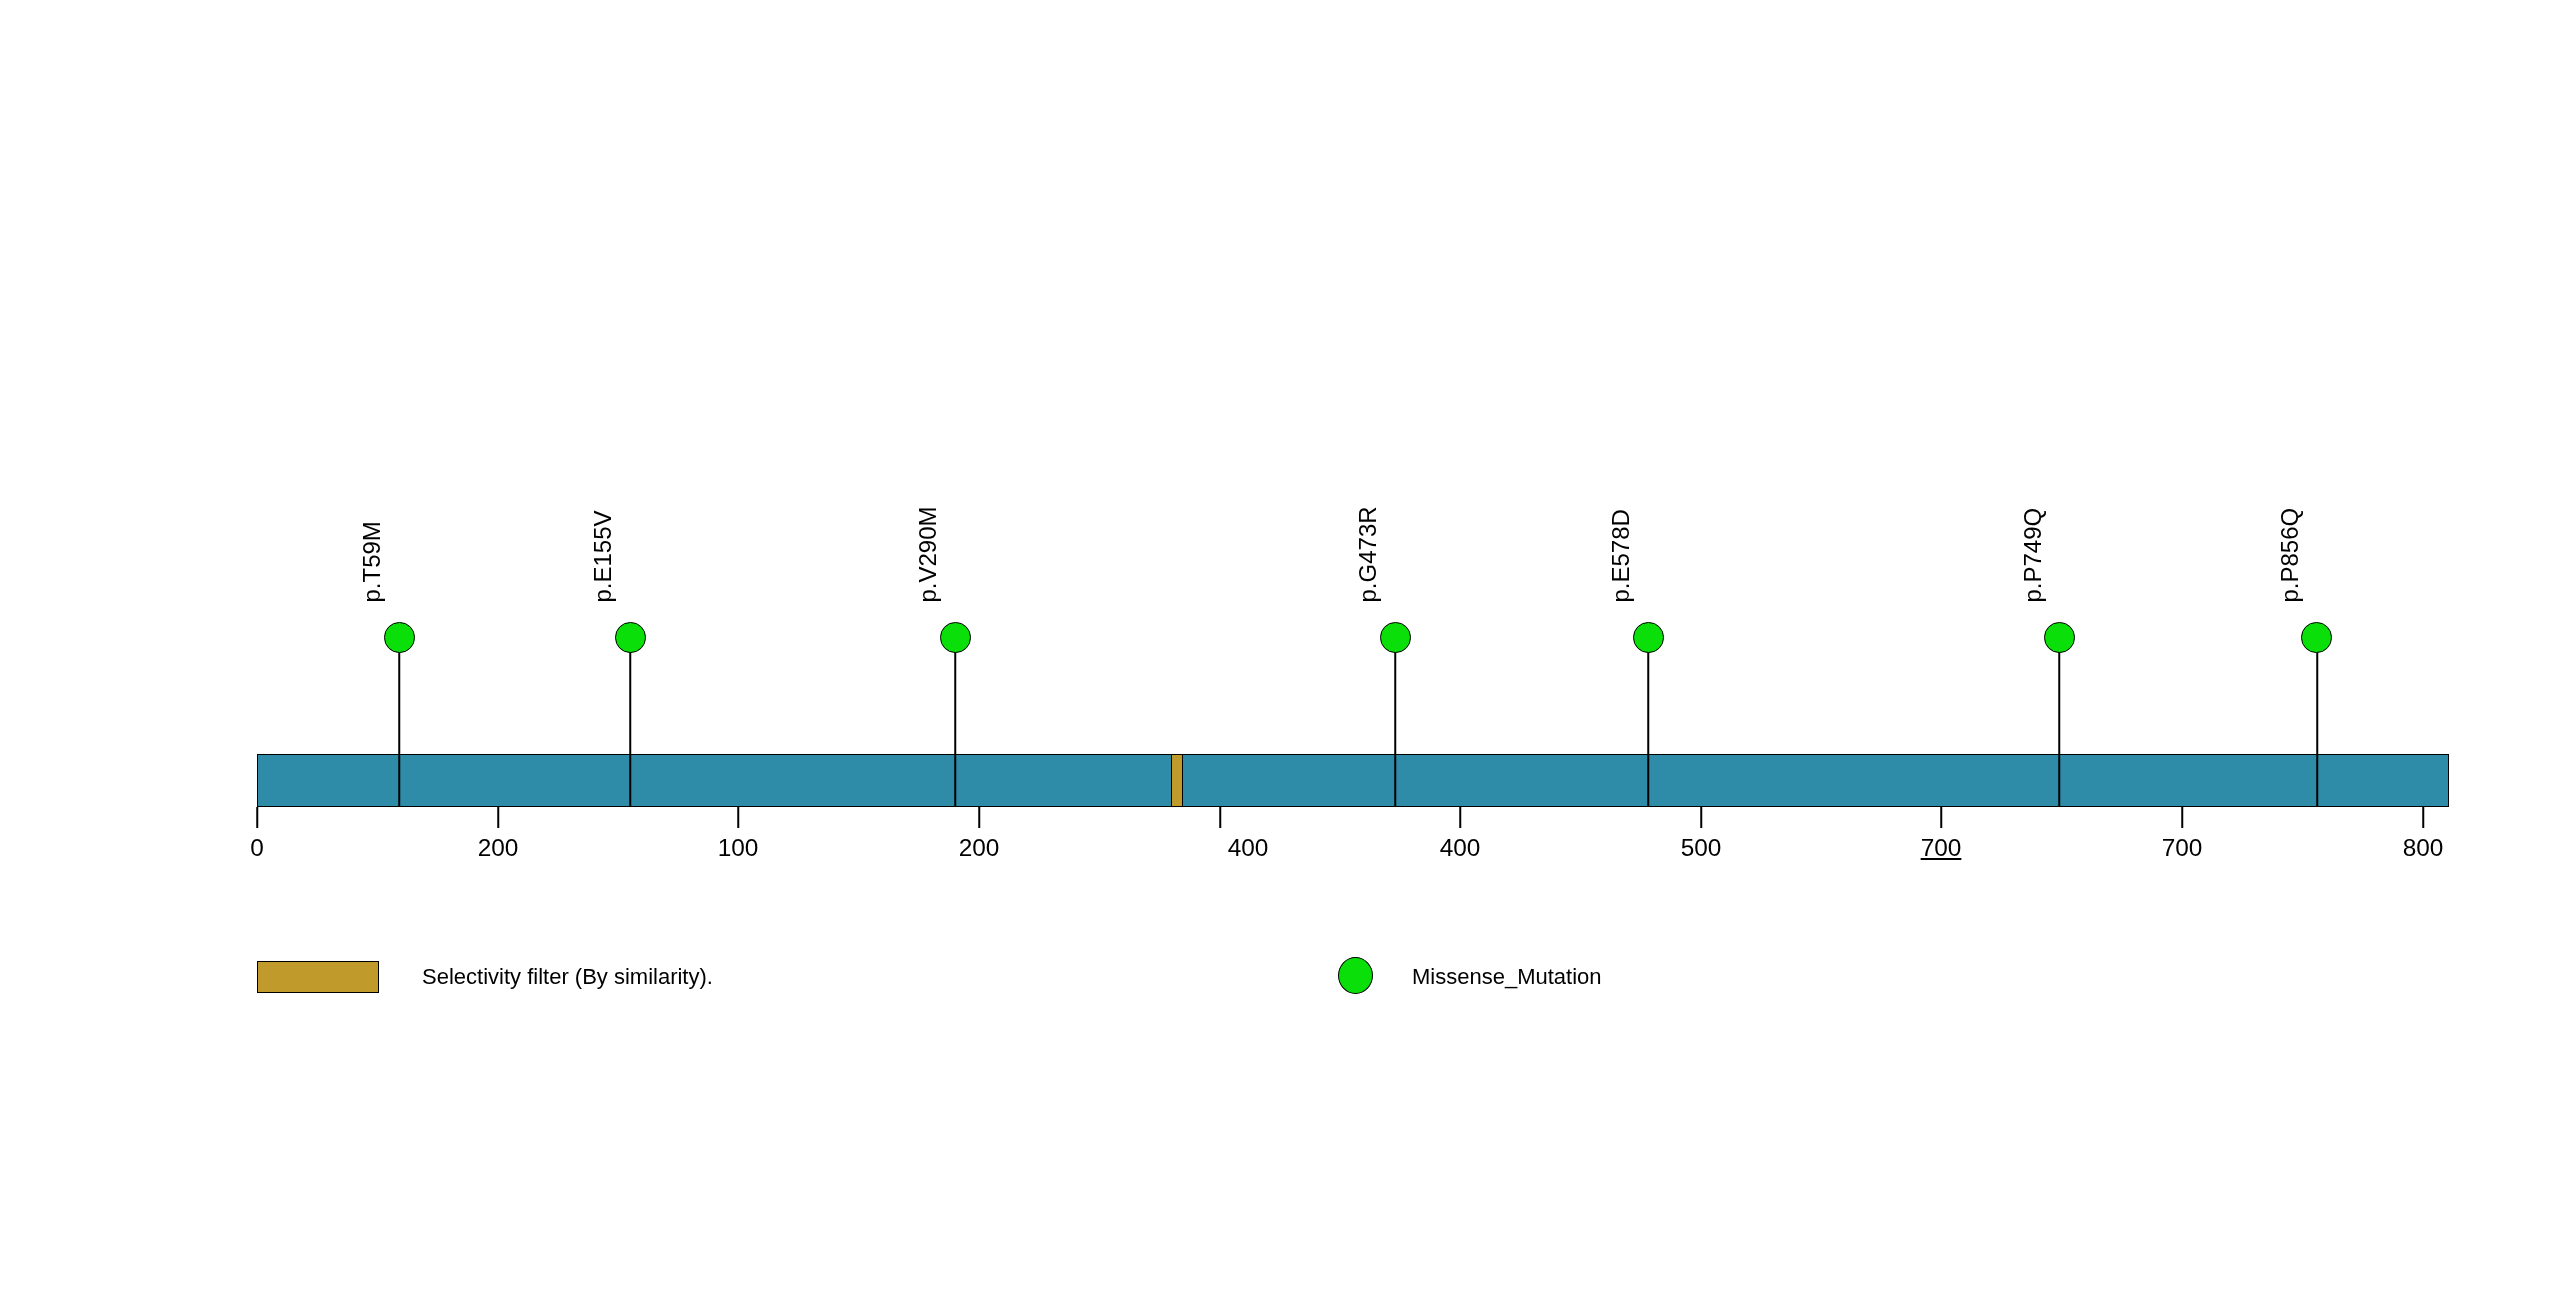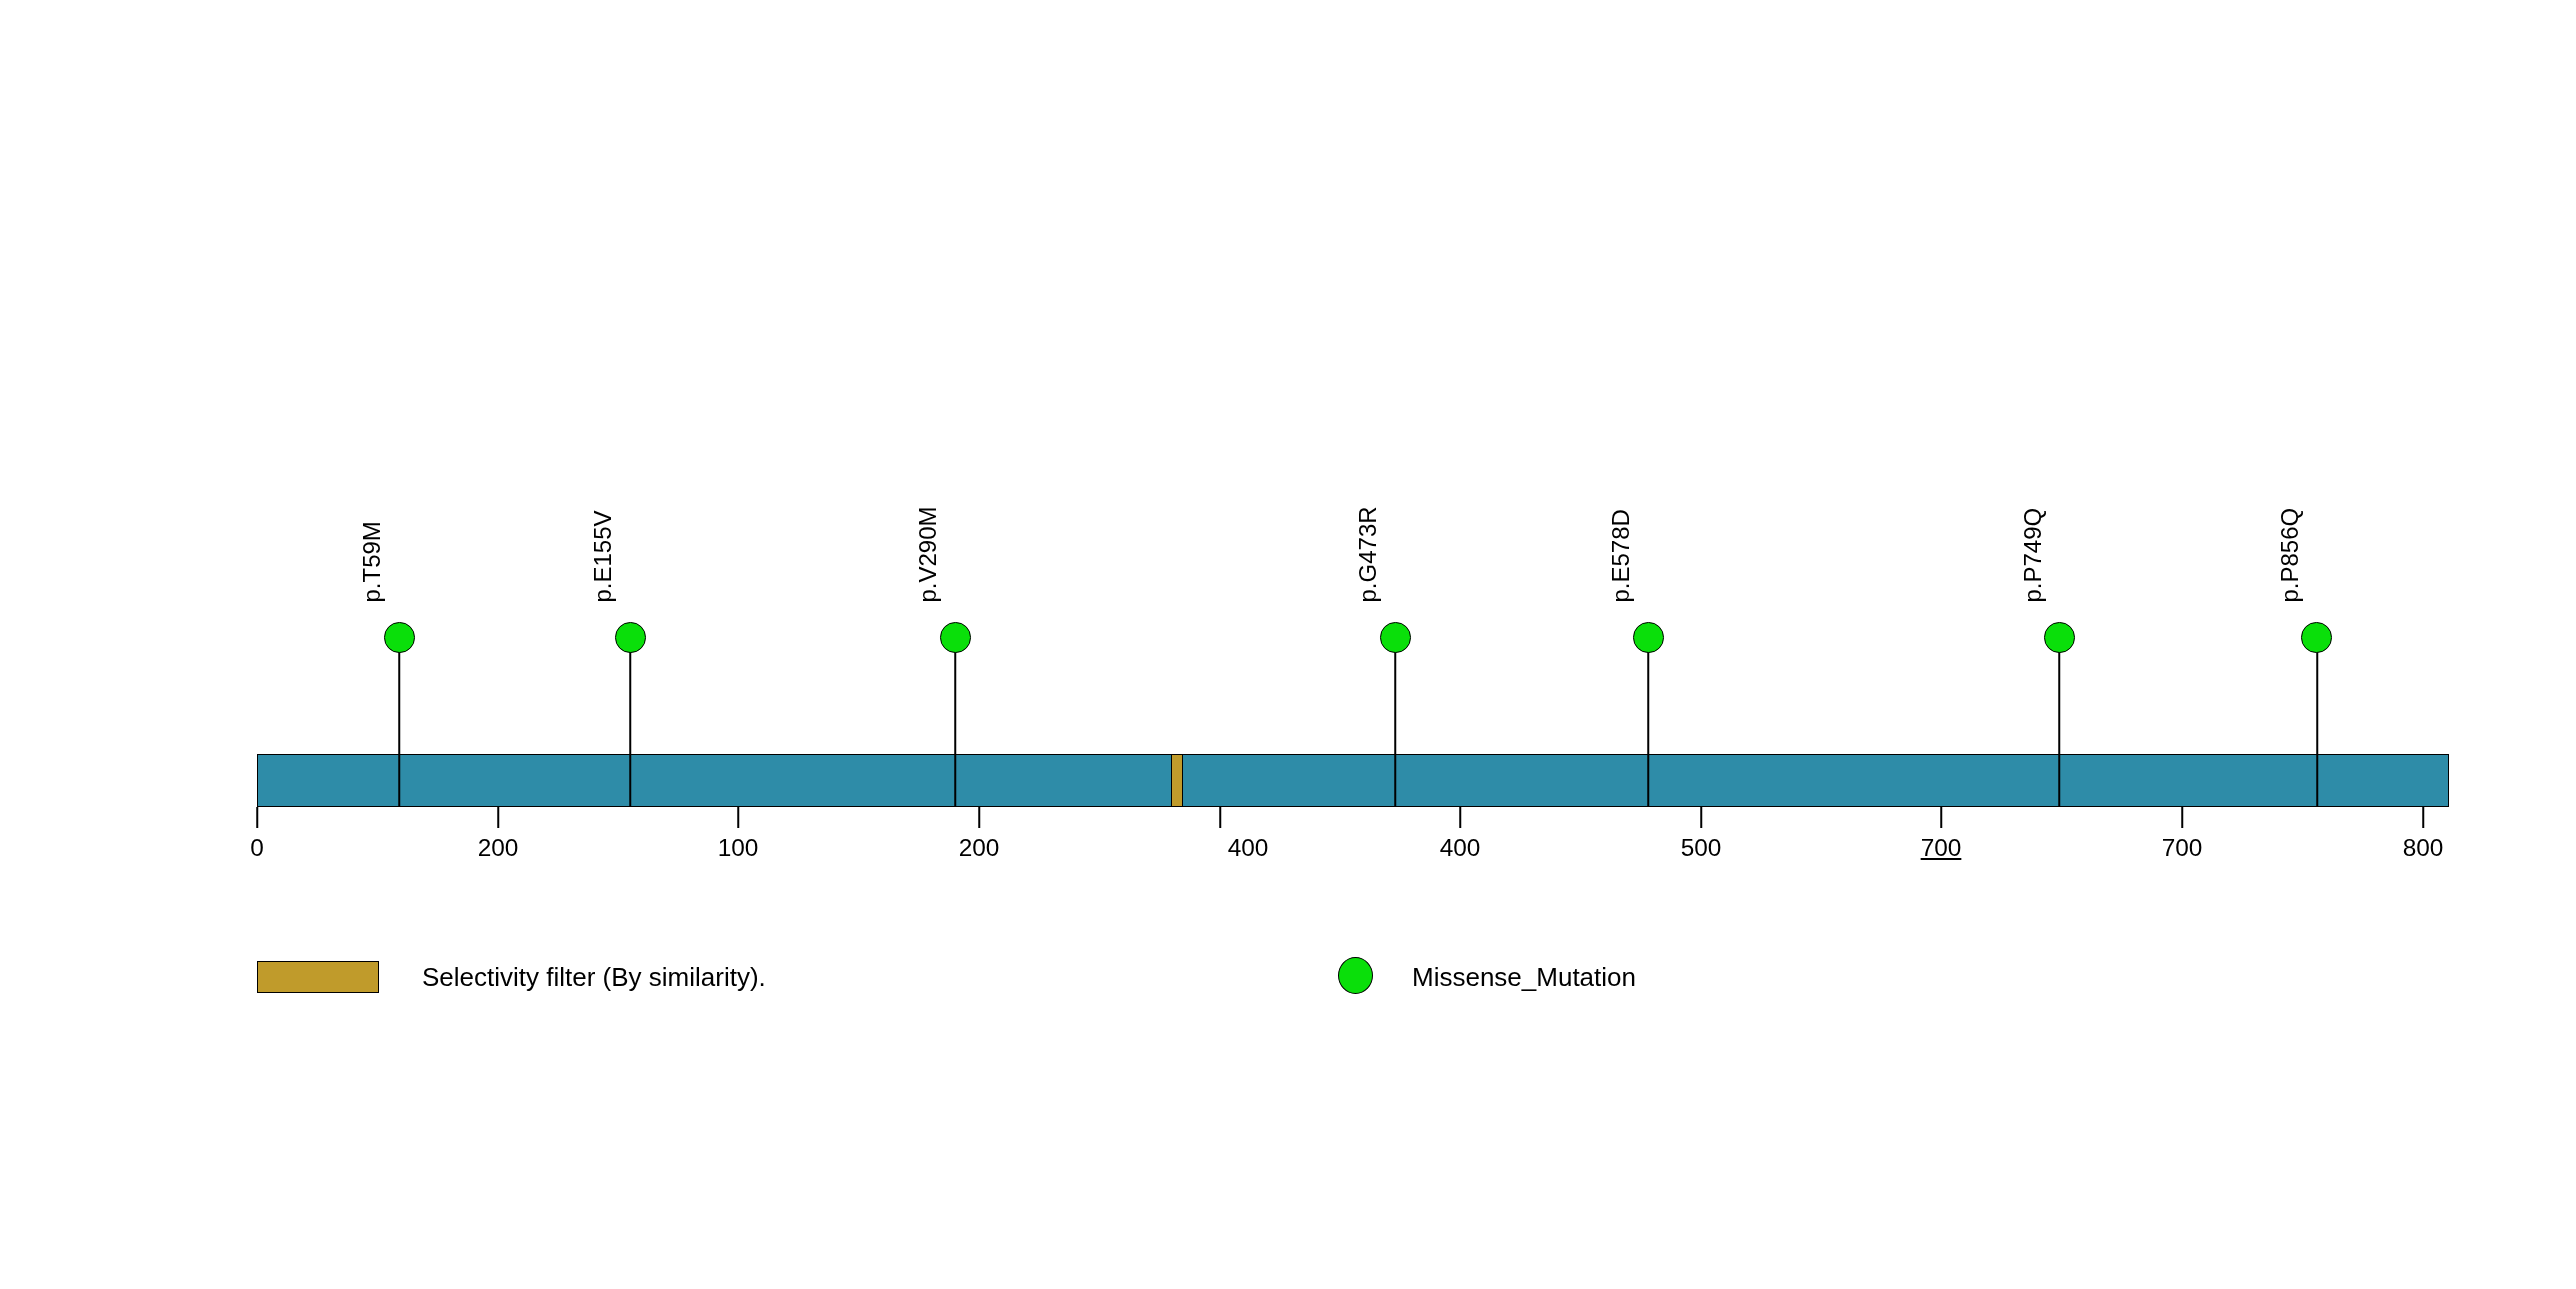--- a/index.html
+++ b/index.html
@@ -99,21 +99,21 @@
     width: 35px;
     height: 37px;
     border: 1.5px solid #000;
     border-radius: 50%;
     box-sizing: border-box;
   }
   .legend-label {
     position: absolute;
     top: 977px;
     transform: translateY(-50%);
-    font-size: 26px;
+    font-size: 22px;
     color: #000;
     white-space: nowrap;
   }
   #legend-domain-label  { left: 422px; }
   #legend-missense-label{ left: 1412px; }
 </style>
 </head>
 <body>
 
 <div id="canvas">

